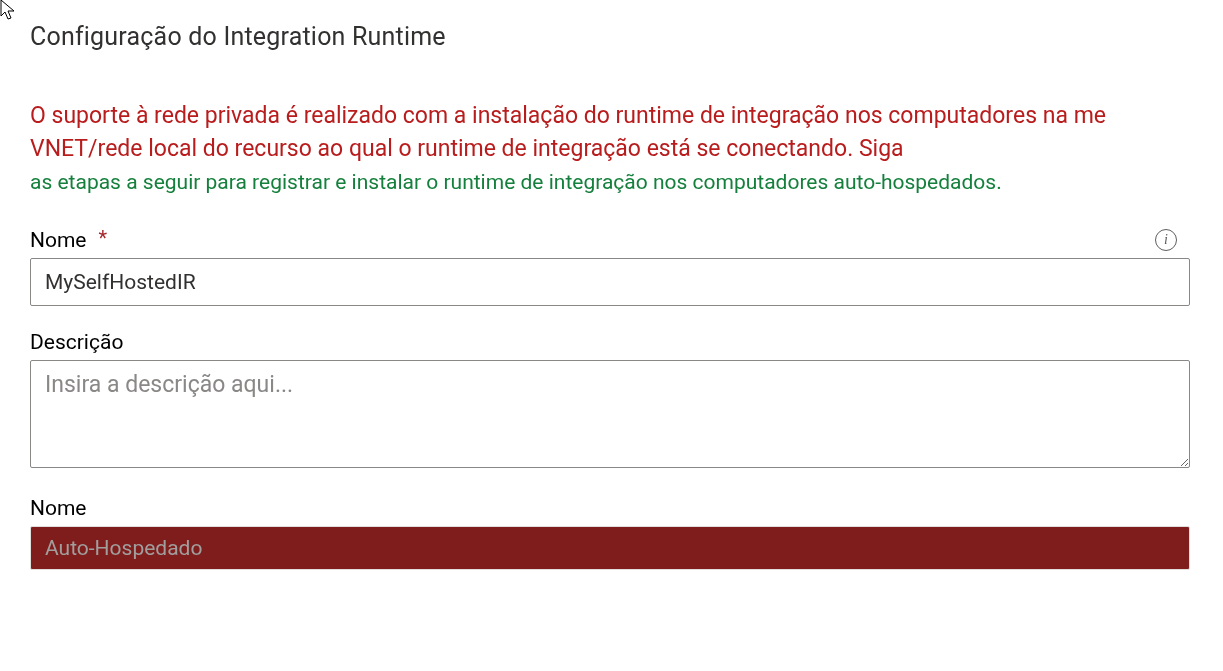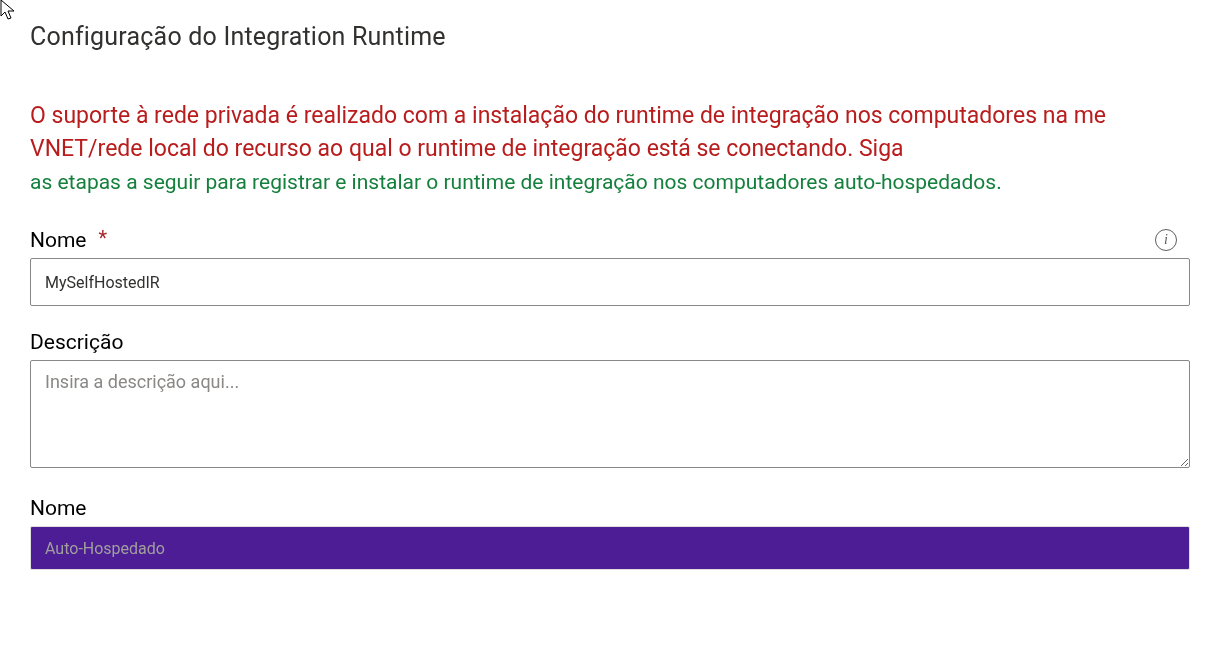--- a/index.html
+++ b/index.html
@@ -86,44 +86,44 @@
       font-style: italic;
       font-family: Georgia, serif;
       color: #605e5c;
       cursor: pointer;
       margin-right: 2px;
     }
     .text-input {
       width: 1160px;
       height: 48px;
       padding: 8px 14px;
-      font-size: 16px;
+      font-size: 21px;
       font-family: inherit;
       color: #323130;
       border: 1px solid #8a8886;
       border-radius: 2px;
       outline: none;
     }
     .textarea-input {
       width: 1160px;
       height: 108px;
       padding: 10px 14px;
-      font-size: 18px;
+      font-size: 23px;
       font-family: inherit;
       color: #323130;
       border: 1px solid #8a8886;
       border-radius: 2px;
       outline: none;
       resize: both;
     }
     .textarea-input::placeholder {
       color: #8a8886;
     }
     .text-input.readonly {
-      background: #4c1d95;
+      background: #7f1d1d;
       color: #a19f9d;
       border: 1px solid #e1dfdd;
       height: 44px;
     }
   </style>
 </head>
 <body>
 
 <div class="cursor">
   <svg viewBox="0 0 24 24" width="24" height="24">

